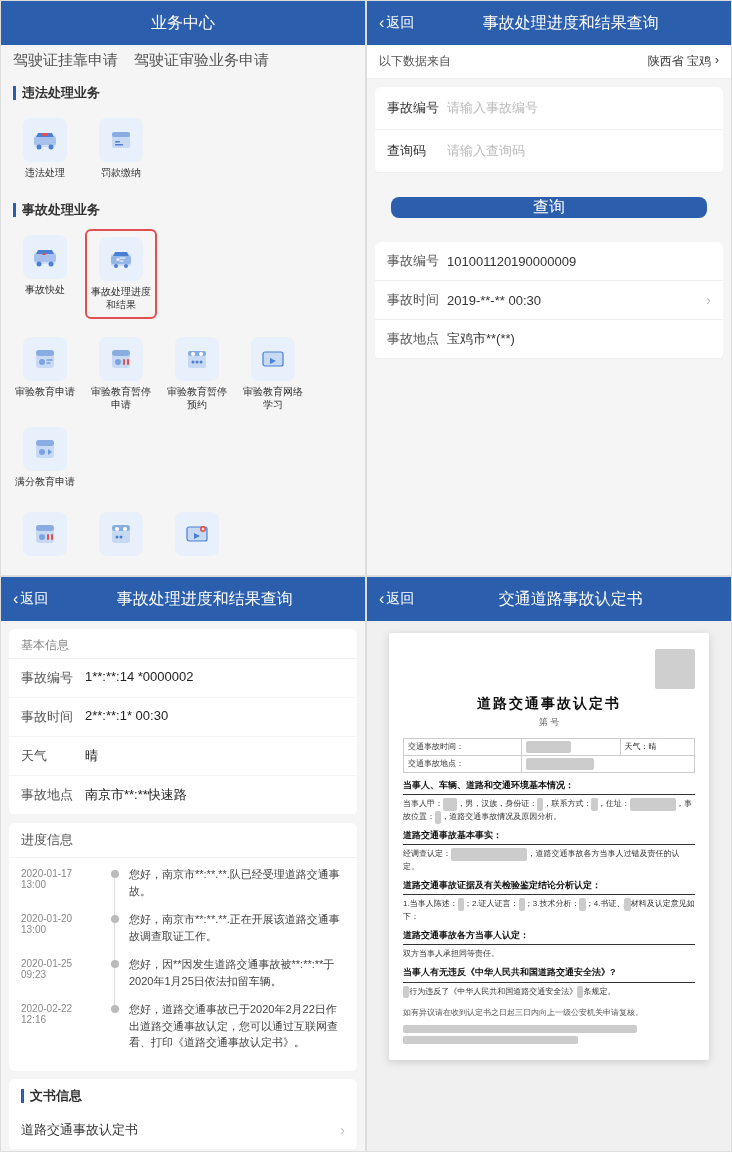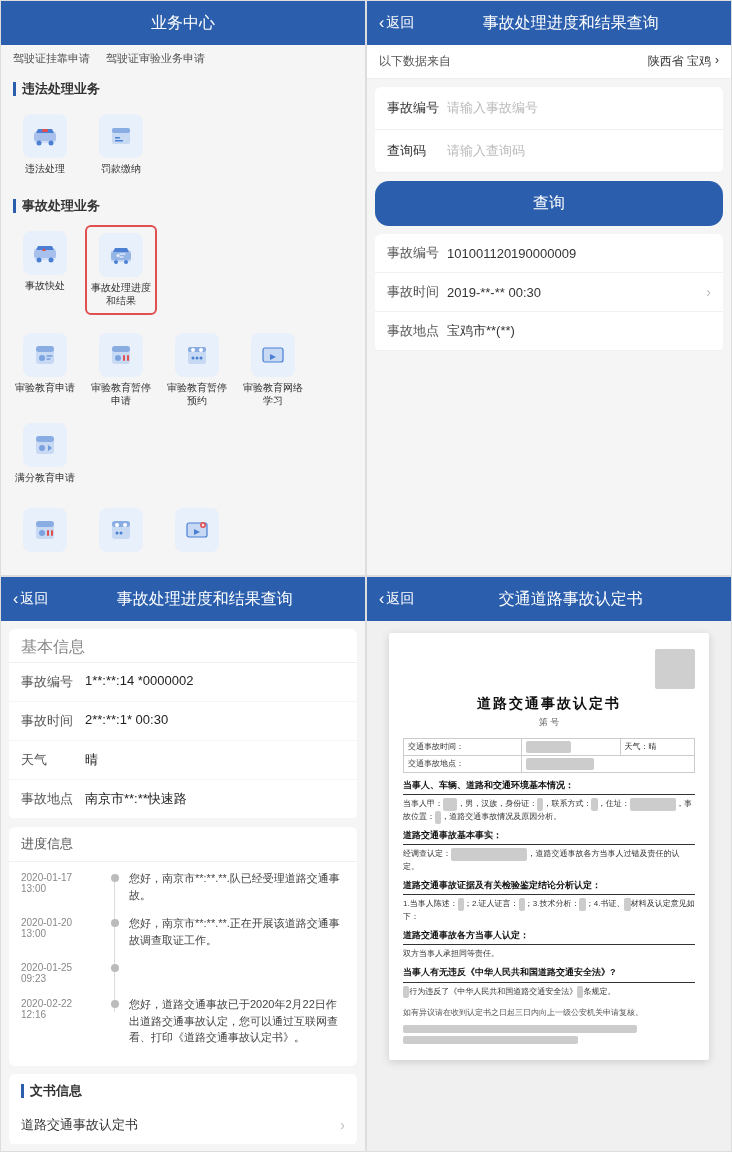--- a/index.html
+++ b/index.html
@@ -88,21 +88,21 @@
     }
 
     .top-links {
       display: flex;
       padding: 6px 12px;
       gap: 16px;
       background: #f5f5f5;
     }
 
     .top-link {
-      font-size: 11px;
+      font-size: 15px;
       color: #555;
       text-align: right;
     }
 
     .icon-grid {
       display: flex;
       flex-wrap: wrap;
       padding: 4px 8px 8px;
       gap: 4px;
     }
@@ -185,24 +185,23 @@
 
     .form-input {
       flex: 1;
       font-size: 13px;
       color: #bbb;
     }
 
     .query-btn {
       background: #2b5fad;
       color: white;
-      border-radius: 14px;
+      border-radius: 8px;
       text-align: center;
-      padding: 12px;
-      margin: 8px;
+      margin: 24px;
       font-size: 16px;
     }
 
     .result-section {
       background: white;
       margin: 8px;
       border-radius: 6px;
     }
 
     .result-row {
@@ -235,21 +234,21 @@
     }
 
     .info-block {
       background: white;
       margin: 8px;
       border-radius: 6px;
       padding: 0;
     }
 
     .info-block-title {
-      font-size: 16px;
+      font-size: 12px;
       color: #888;
       padding: 8px 12px 4px;
       border-bottom: 1px solid #f0f0f0;
     }
 
     .info-row {
       display: flex;
       padding: 10px 12px;
       border-bottom: 1px solid #f5f5f5;
       align-items: flex-start;
@@ -726,20 +725,21 @@
           <div class="timeline-item">
             <div class="timeline-time" style="white-space:pre-line">2020-01-20
 13:00</div>
             <div class="timeline-dot"></div>
             <div class="timeline-text">您好，南京市**:**.**.正在开展该道路交通事故调查取证工作。</div>
           </div>
           <div class="timeline-item">
             <div class="timeline-time" style="white-space:pre-line">2020-01-25
 09:23</div>
             <div class="timeline-dot"></div>
+            <div class="timeline-text">您好，因**因发生道路交通事故被**:**:**于2020年1月25日依法扣留车辆。</div>
           </div>
           <div class="timeline-item">
             <div class="timeline-time" style="white-space:pre-line">2020-02-22
 12:16</div>
             <div class="timeline-dot"></div>
             <div class="timeline-text">您好，道路交通事故已于2020年2月22日作出道路交通事故认定，您可以通过互联网查看、打印《道路交通事故认定书》。</div>
           </div>
         </div>
       </div>
 

